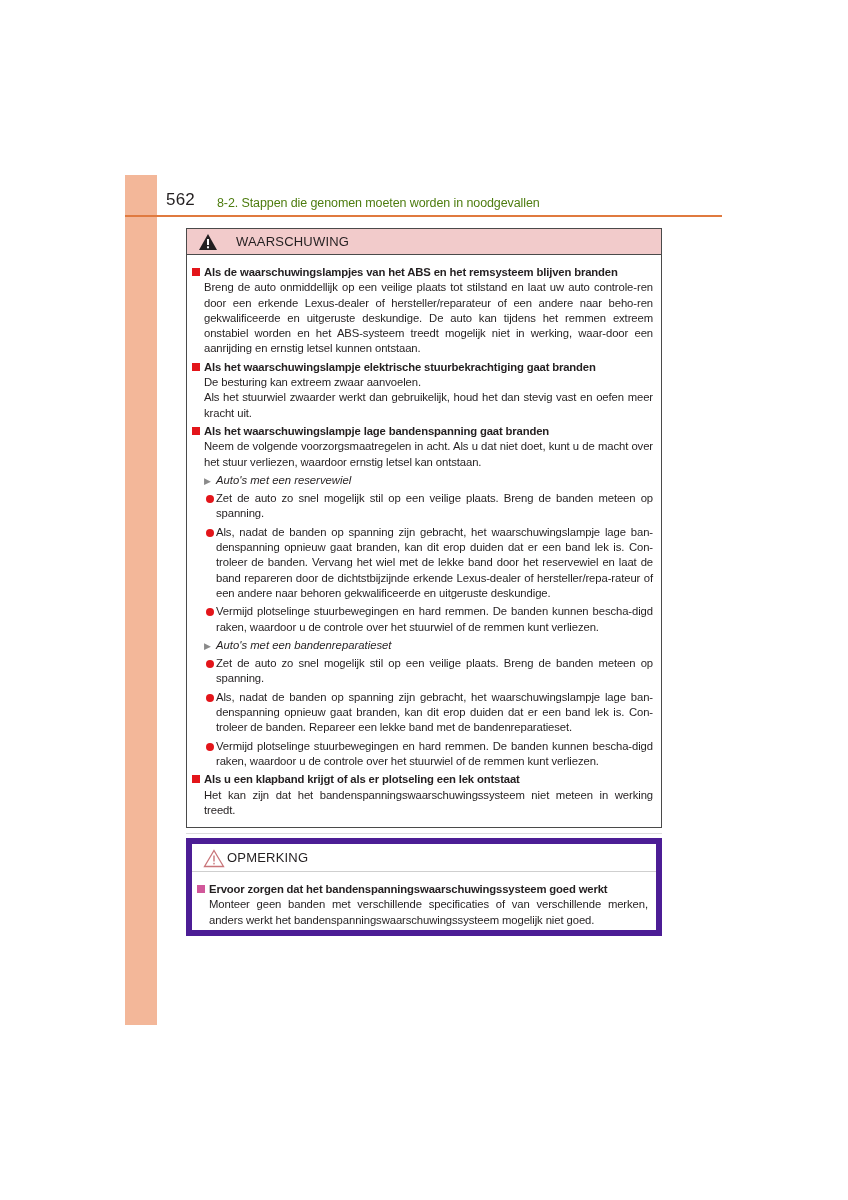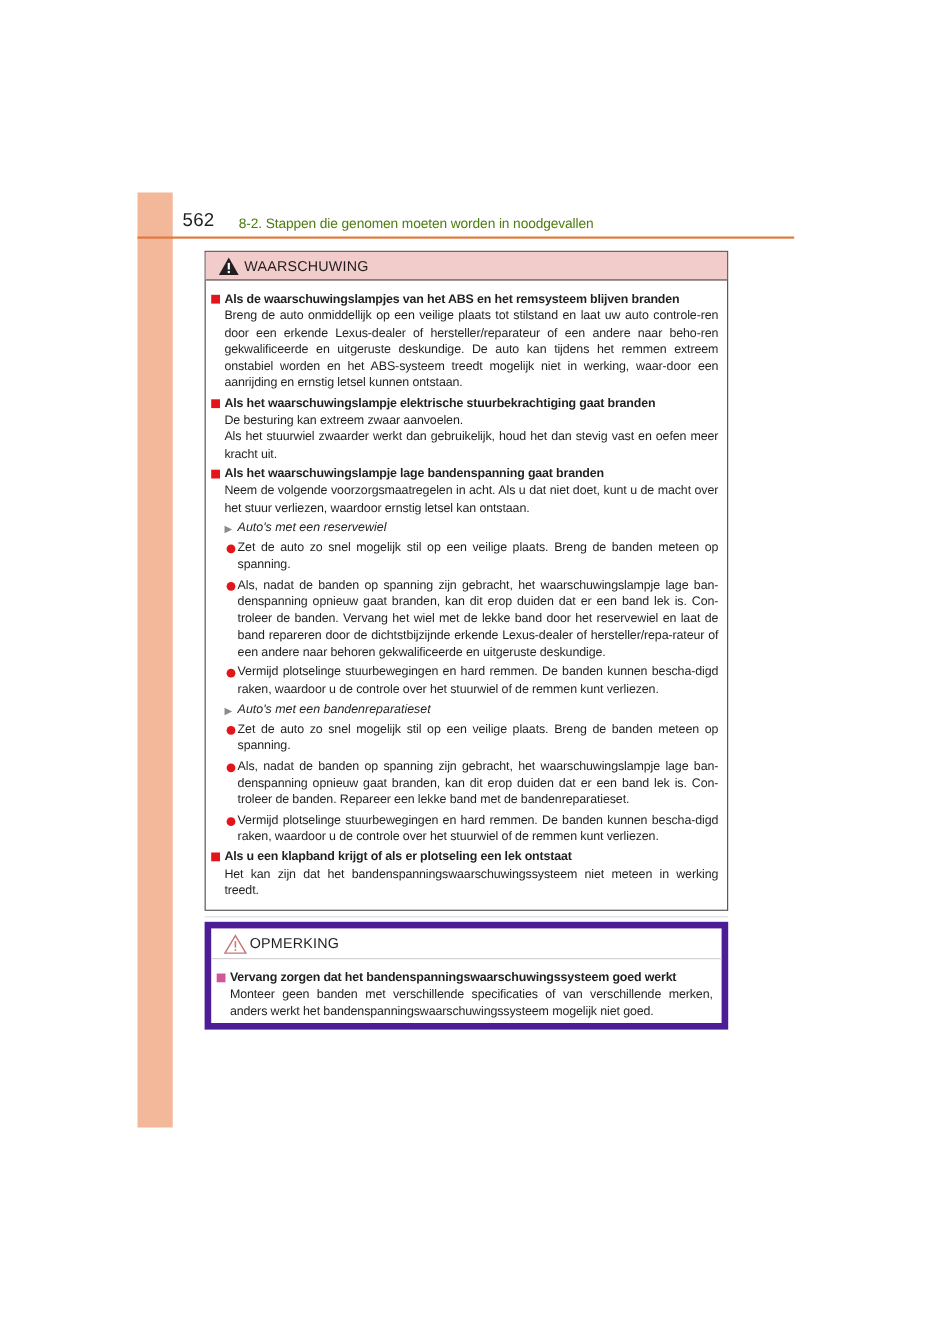--- a/index.html
+++ b/index.html
@@ -6,21 +6,21 @@
     body { width: 848px; height: 1200px; position: relative; overflow: hidden;
            font-family: "Liberation Sans", "DejaVu Sans", sans-serif; color: #231f20; }
     .side-strip { position: absolute; left: 125px; top: 175px; width: 32px; height: 850px; background: #f3b799; }
     .page-num { position: absolute; left: 166px; top: 190px; font-size: 17px; font-weight: normal; color: #231f20; letter-spacing: 0.2px; }
     .section-title { position: absolute; left: 217px; top: 196px; font-size: 12.5px; color: #4d7c0f; letter-spacing: -0.1px; }
     .header-rule { position: absolute; left: 125px; top: 215px; width: 597px; height: 2px; background: #e07a3f; }
 
     .warn-box { position: absolute; left: 186px; top: 228px; width: 476px; height: 600px;
                 border: 1px solid #4a4a4a; box-sizing: border-box; }
     .warn-head { height: 26px; background: #f2cbcb; border-bottom: 1px solid #4a4a4a;
-                 display: flex; align-items: center; padding-left: 11px; box-sizing: border-box; }
+                 display: flex; align-items: center; padding-left: 11px; box-sizing: border-box; gap: 14px; }
     .warn-head .label { font-size: 13px; color: #231f20; margin-left: 4px; letter-spacing: 0.2px; }
     .tri { width: 20px; height: 18px; display: inline-block; }
 
     .content { padding: 8px 8px 0 5px; font-size: 11.3px; line-height: 15.3px; }
     .h { font-weight: bold; position: relative; padding-left: 12px; margin-top: 2px; letter-spacing: -0.15px; }
     .h .sq { position: absolute; left: 0; top: 3px; width: 8px; height: 8px; background: #e3151a; }
     .p { padding-left: 12px; margin-bottom: 3px; text-align: justify; letter-spacing: -0.1px; }
     .sub { padding-left: 12px; position: relative; margin: 3px 0; }
     .sub .arrow { position: absolute; left: 12px; top: 1px; color: #8a8a8a; font-size: 9px; }
     .sub .txt { padding-left: 12px; display: block; font-style: italic; }
@@ -126,17 +126,17 @@
         <polygon points="11,1.5 20.5,17.5 1.5,17.5" fill="none" stroke="#c9767a" stroke-width="1.3"></polygon>
         <rect x="10.3" y="6.5" width="1.4" height="6" fill="#c9767a"></rect>
         <rect x="10.3" y="13.8" width="1.4" height="1.6" fill="#c9767a"></rect>
       </svg>
     </span>
     <span class="label">OPMERKING</span>
   </div>
   <div class="note-content">
     <div class="h">
       <span class="sq"></span>
-      <span>Vervang zorgen dat het bandenspanningswaarschuwingssysteem goed werkt</span>
+      <span>Ervoor zorgen dat het bandenspanningswaarschuwingssysteem goed werkt</span>
     </div>
     <div class="p">Monteer geen banden met verschillende specificaties of van verschillende merken, anders werkt het bandenspanningswaarschuwingssysteem mogelijk niet goed.</div>
   </div>
 </div>
 
 </body></html>

